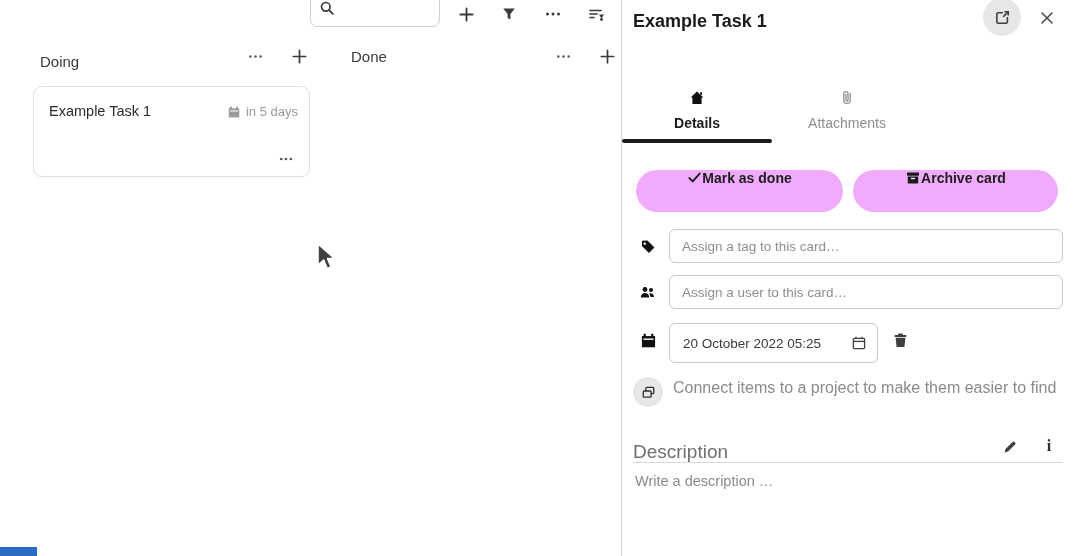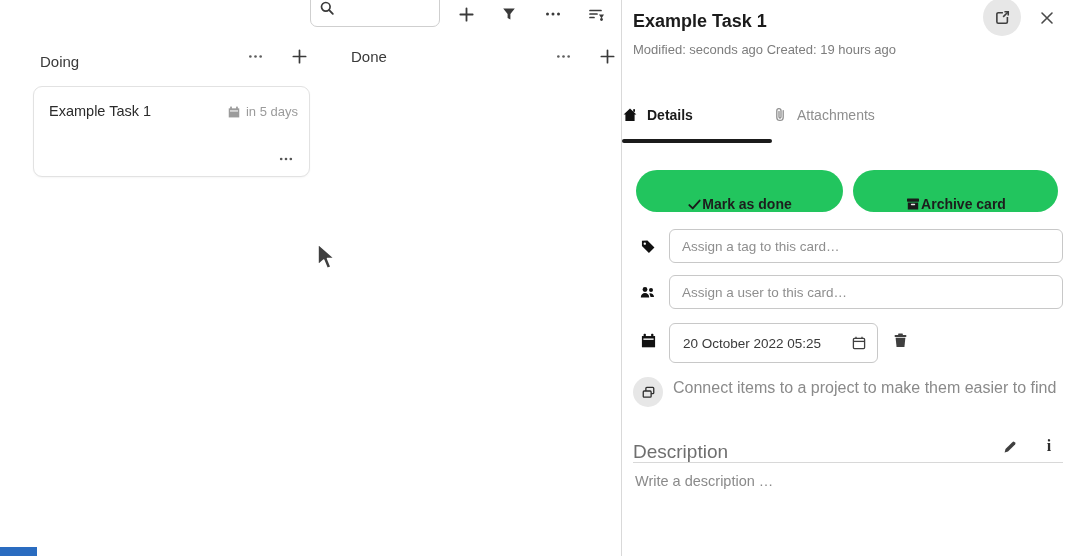--- a/index.html
+++ b/index.html
@@ -22,27 +22,27 @@
     border:1px solid #e2e2e2; border-radius:9px; box-shadow:0 1px 2px rgba(0,0,0,.04); cursor:pointer;
   }
   .card-title { left:15px; top:16px; font-size:14.5px; color:#2b2b2b; position:absolute; }
   .card-due { right:11px; top:17px; position:absolute; display:flex; align-items:center; gap:5px; color:#9b9b9b; font-size:13px; }
   .card-dots { right:14px; bottom:10px; position:absolute; }
   
   .separator-v { left:621px; top:0; width:1px; height:556px; background:#d9d9d9; }
   .panel-title { left:633px; top:11px; font-size:18px; font-weight:bold; color:#1b1b1b; }
   .panel-meta { left:633px; top:42px; font-size:13px; color:#7d7d7d; }
   .circle-btn { border-radius:50%; background:#e7e7e7; border:none; cursor:pointer; display:flex; align-items:center; justify-content:center; }
-  .tab { width:150px; top:85px; height:54px; display:flex; flex-direction:row; align-items:center; justify-content:flex-start; gap:9px; cursor:pointer; padding-top:5px; }
+  .tab { width:150px; top:85px; height:54px; display:flex; flex-direction:column; align-items:center; justify-content:flex-start; gap:9px; cursor:pointer; padding-top:5px; }
   .tab .lbl { font-size:14px; color:#8e8e8e; }
   .tab.active .lbl { color:#1b1b1b; font-weight:bold; }
   .tab-underline { top:139px; height:4px; width:150px; border-radius:2px; }
   .pill-btn {
-    top:170px; height:42px; border-radius:21px; background:#22c55e; border:none; cursor:pointer;
-    display:flex; align-items:flex-end; justify-content:center; 
+    top:170px; height:42px; border-radius:21px; background:#f0abfc; border:none; cursor:pointer;
+    display:flex; align-items:flex-start; justify-content:center; 
     font-family:inherit; font-size:14px; font-weight:bold; color:#1d1d1d;
   }
   .assign-input {
     height:34px; width:394px; border:1px solid #c8c8c8; border-radius:6px; background:#fff;
     font-family:inherit; font-size:13.5px; color:#3a3a3a; padding:0 12px; outline:none;
   }
   .assign-input::placeholder { color:#8e8e8e; opacity:1; }
   .date-box {
     left:669px; top:323px; width:209px; height:40px; border:1px solid #c8c8c8; border-radius:6px; background:#fff;
     display:flex; align-items:center; justify-content:space-between; padding:0 10px 0 13px; cursor:pointer;
@@ -149,21 +149,20 @@
     <svg width="24" height="30" viewBox="0 0 24 30">
         <path d="M2 2v21l5.7-4.9 3.5 8.4 3.8-1.6-3.4-8.3h7.2z" fill="#3f3f3f" stroke="#ffffff" stroke-width="1.6" stroke-linejoin="round"></path>
       </svg>
   </div>
 
   <div class="abs blue-bar" id="blue-bar" style="background: rgb(42, 108, 192);"></div>
 
   <div class="abs separator-v"></div>
 
   <div class="abs panel-title">Example Task 1</div>
-  <div class="abs panel-meta">Modified: seconds ago Created: 19 hours ago</div>
 
   <button class="abs circle-btn" style="left:983px;top:-2px;width:38px;height:38px;">
     <svg width="17" height="17" viewBox="0 0 16 16">
         <path d="M12.6 7.5v4.6a1.3 1.3 0 0 1-1.3 1.3H4a1.3 1.3 0 0 1-1.3-1.3V4.8A1.3 1.3 0 0 1 4 3.5h4.4" fill="none" stroke="#3f3f3f" stroke-width="1.5"></path>
         <path d="M9.8 2.6h3.6v3.6" fill="none" stroke="#3f3f3f" stroke-width="1.5"></path>
         <path d="M13.2 2.8L8.6 7.4" stroke="#3f3f3f" stroke-width="1.5"></path>
       </svg>
   </button>
   <button class="abs icon-btn" style="left:1037px;top:8px;width:20px;height:20px;">
     <svg width="16" height="16" viewBox="0 0 16 16">

